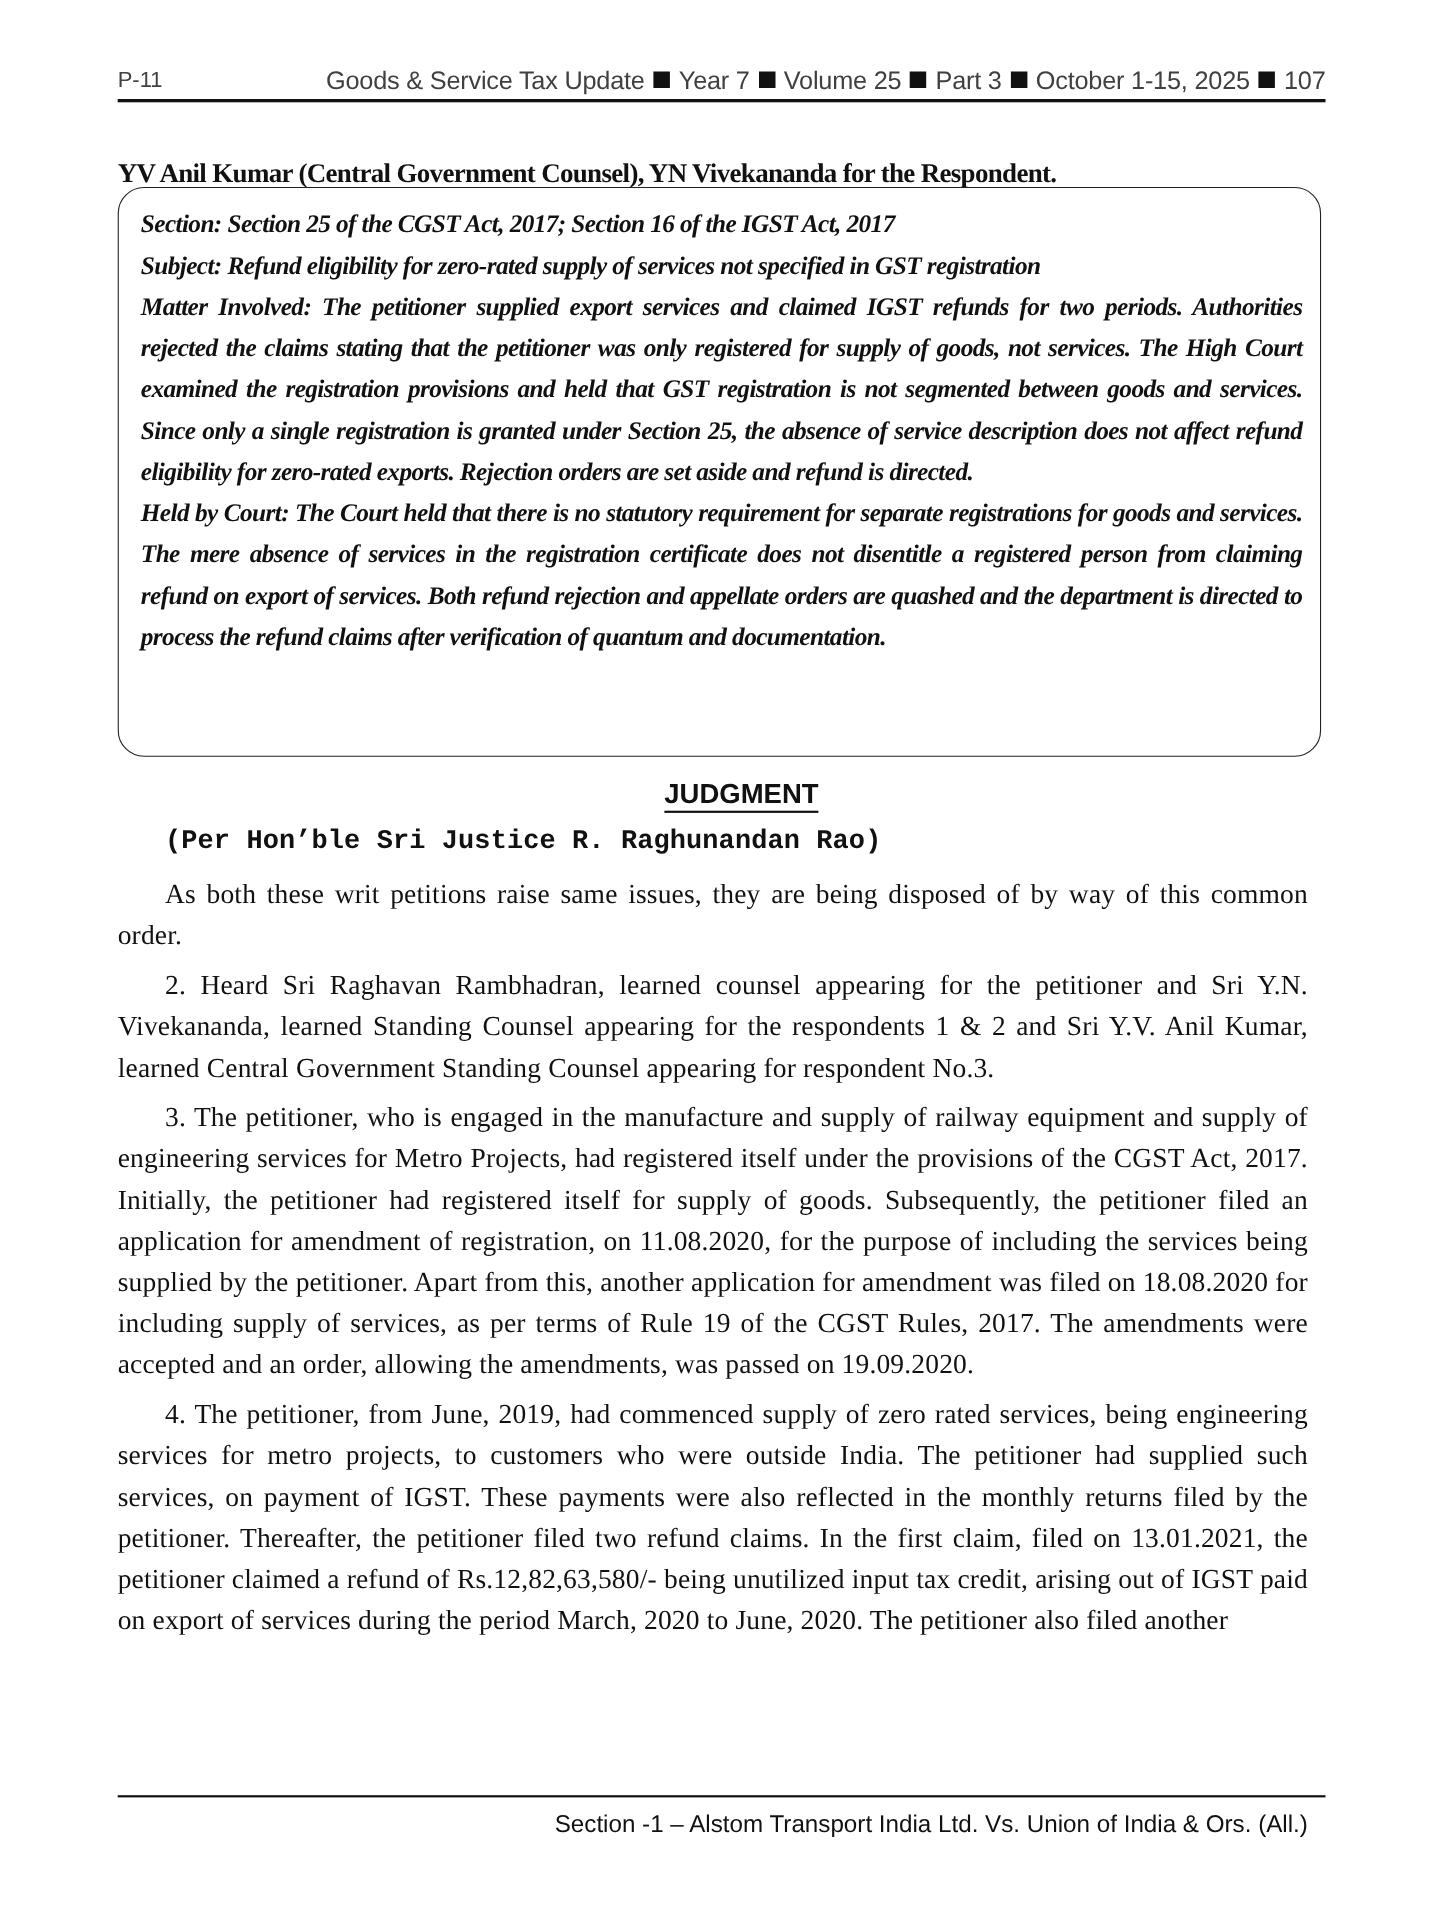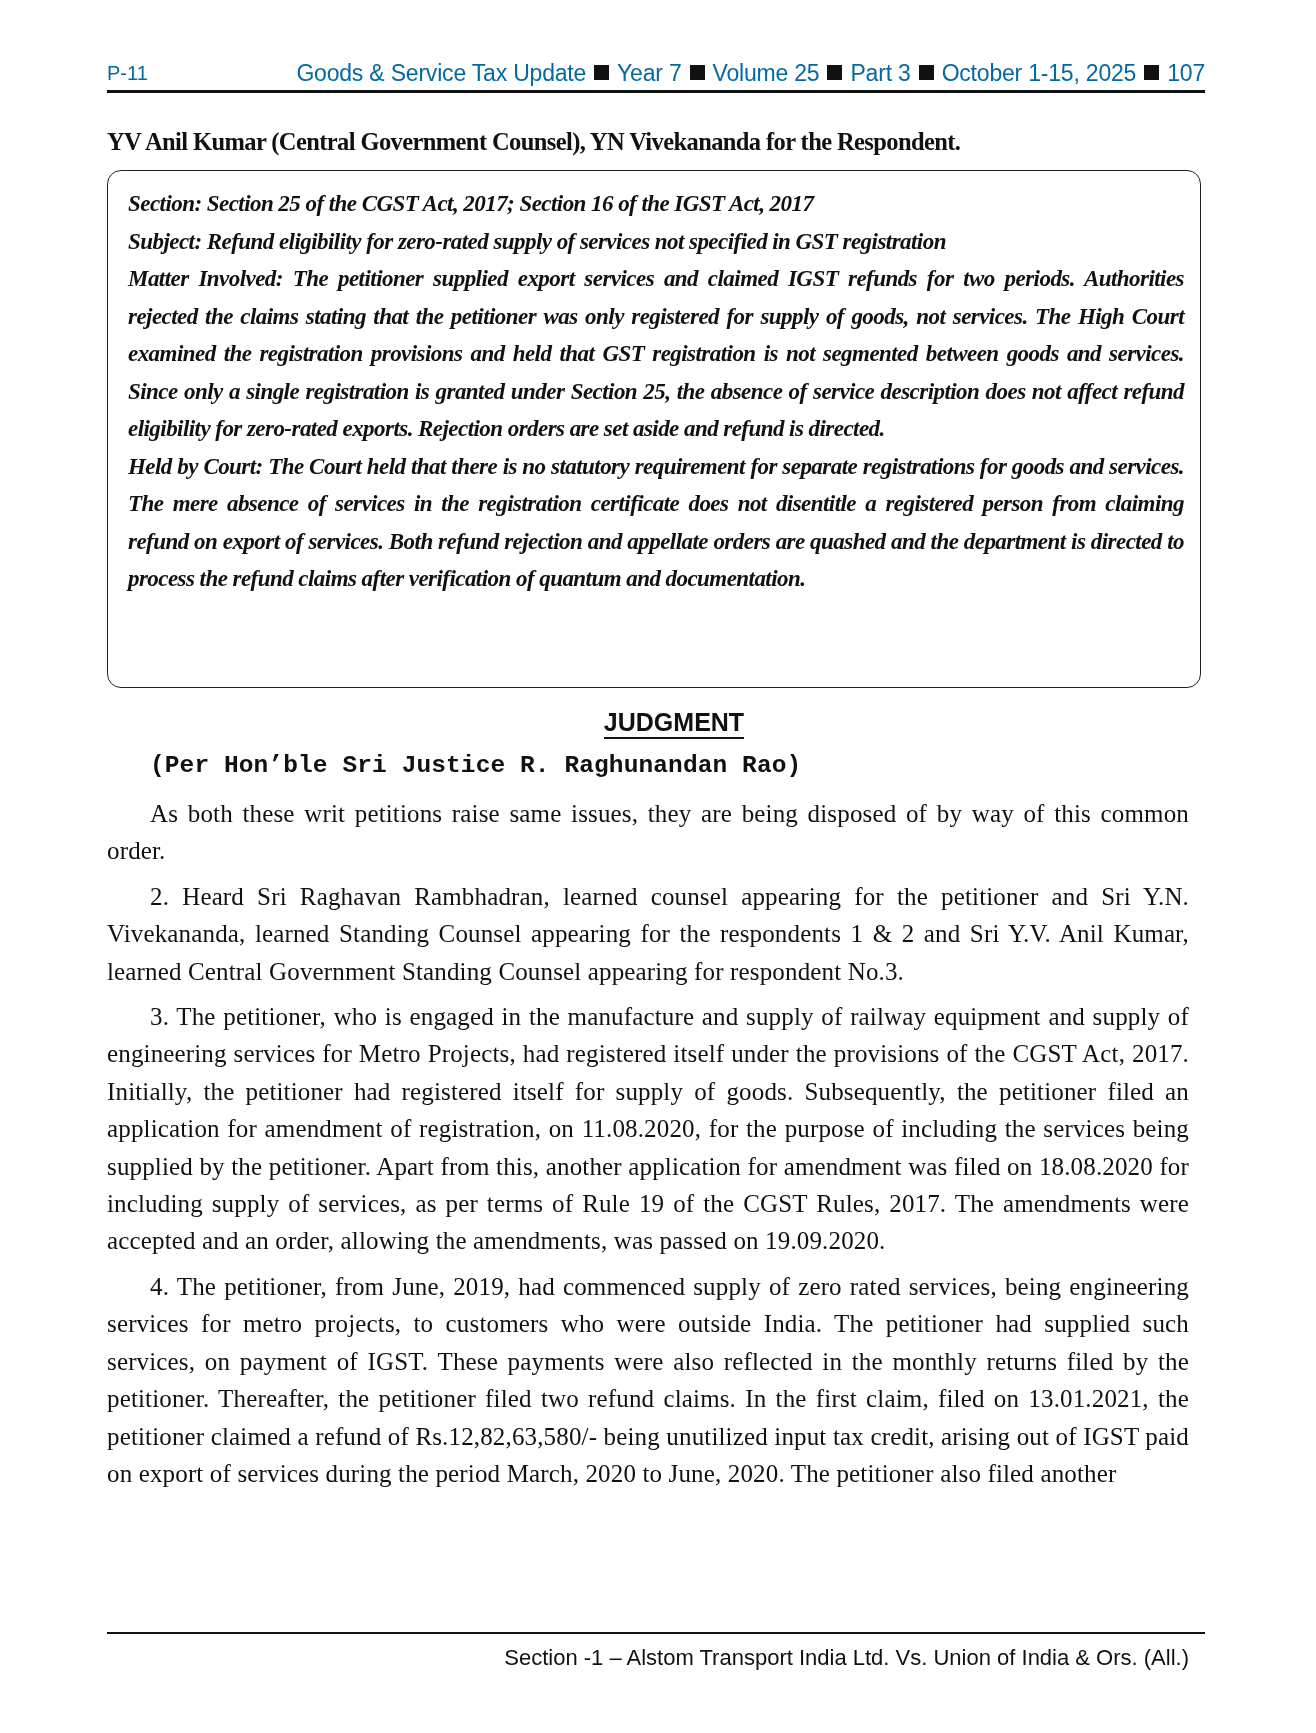--- a/index.html
+++ b/index.html
@@ -1,30 +1,30 @@
 <!DOCTYPE html>
 <html><head>
 <meta charset="utf-8">
 <style>
   html, body { margin: 0; padding: 0; background: #ffffff; }
   body { width: 1316px; height: 1733px; position: relative; overflow: hidden; color: #111; }
   .page { position: absolute; left: 107px; top: 0; width: 1098px; }
 
   .header { position: absolute; top: 60px; left: 0; width: 1098px; height: 30px;
-    font-family: "Liberation Sans", sans-serif; font-size: 23px; color: #0369a1; }
+    font-family: "Liberation Sans", sans-serif; font-size: 23px; color: #404040; }
   .header .pg { position: absolute; left: 0; top: 2px; font-size: 20px; }
   .header .title { position: absolute; right: 0; top: 0; letter-spacing: -0.2px; white-space: nowrap; }
   .header .sq { display: inline-block; width: 15px; height: 15px; background: #111; margin: 0 8px; vertical-align: 1px; }
   .header-rule { position: absolute; top: 90px; left: 0; width: 1098px; height: 3px; background: #111; }
 
-  .counsel { position: absolute; top: 128px; left: 0; width: 1098px;
+  .counsel { position: absolute; top: 144px; left: 0; width: 1098px;
     font-family: "Liberation Serif", serif; font-weight: bold; font-size: 24.5px; letter-spacing: -0.6px; white-space: nowrap; }
 
   .summary-box { position: absolute; top: 170px; left: 0; width: 1094px; height: 518px;
-    border: 1.8px solid #222; border-radius: 14px; box-sizing: border-box; }
+    border: 1.8px solid #222; border-radius: 24px; box-sizing: border-box; }
   .summary-box .inner { position: absolute; left: 20px; top: 14px; width: 1056px;
     font-family: "Liberation Serif", serif; font-style: italic; font-weight: bold;
     font-size: 23px; line-height: 37.5px; letter-spacing: -0.55px; text-align: justify; }
   .summary-box p { margin: 0 0 0 0; }
 
   .judgment { position: absolute; top: 708px; left: 0; width: 1098px; text-align: center; }
   .judgment span { font-family: "Liberation Sans", sans-serif; font-weight: bold; font-size: 25px;
     border-bottom: 2.5px solid #111; padding-bottom: 1px; margin-left: 36px; }
 
   .per { position: absolute; top: 752px; left: 43px; font-family: Liberation Mono, monospace;

